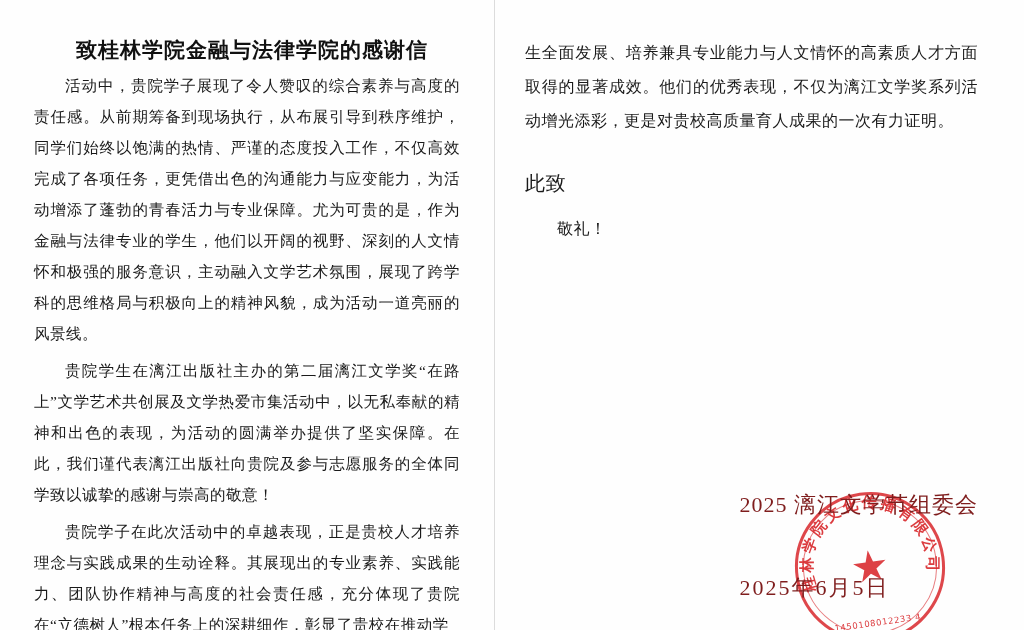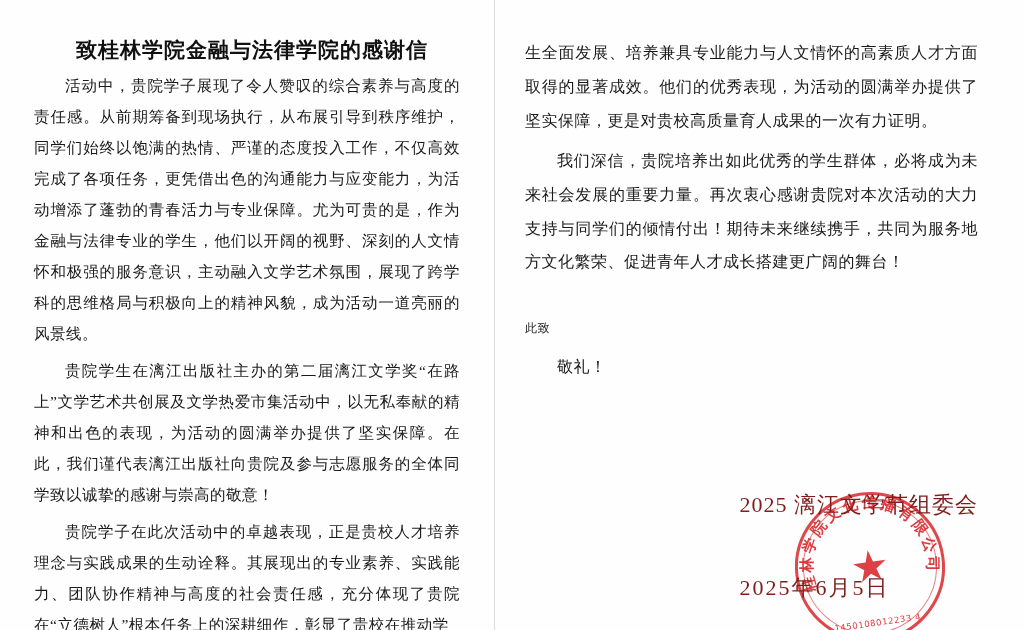--- a/index.html
+++ b/index.html
@@ -73,23 +73,23 @@
     color: #1a1a1a;
   }
   .col-right .para {
     line-height: 2.12;
     font-size: 16px;
   }
   .para-cont {
     text-indent: 0;
   }
   .closing {
-    font-size: 12px;
+    font-size: 20px;
     line-height: 2.1;
-    margin-top: 37px;
+    margin-top: 24px;
     letter-spacing: 0.5px;
   }
   .closing-2 {
     font-size: 16px;
     line-height: 2.1;
     margin-top: 8px;
     text-indent: 2em;
     letter-spacing: 0.5px;
   }
   .sign-block {
@@ -177,22 +177,21 @@
   <div class="col col-left">
     <h1 class="doc-title">致桂林学院金融与法律学院的感谢信</h1>
 
 
     <p class="para">活动中，贵院学子展现了令人赞叹的综合素养与高度的责任感。从前期筹备到现场执行，从布展引导到秩序维护，同学们始终以饱满的热情、严谨的态度投入工作，不仅高效完成了各项任务，更凭借出色的沟通能力与应变能力，为活动增添了蓬勃的青春活力与专业保障。尤为可贵的是，作为金融与法律专业的学生，他们以开阔的视野、深刻的人文情怀和极强的服务意识，主动融入文学艺术氛围，展现了跨学科的思维格局与积极向上的精神风貌，成为活动一道亮丽的风景线。</p>
     <p class="para">贵院学生在漓江出版社主办的第二届漓江文学奖“在路上”文学艺术共创展及文学热爱市集活动中，以无私奉献的精神和出色的表现，为活动的圆满举办提供了坚实保障。在此，我们谨代表漓江出版社向贵院及参与志愿服务的全体同学致以诚挚的感谢与崇高的敬意！</p>
     <p class="para">贵院学子在此次活动中的卓越表现，正是贵校人才培养理念与实践成果的生动诠释。其展现出的专业素养、实践能力、团队协作精神与高度的社会责任感，充分体现了贵院在“立德树人”根本任务上的深耕细作，彰显了贵校在推动学</p>
   </div>
 
   <div class="col col-right">
-    <p class="para para-cont">生全面发展、培养兼具专业能力与人文情怀的高素质人才方面取得的显著成效。他们的优秀表现，为活动的圆满举办提供了坚实保障，更是对贵校高质量育人成果的一次有力证明。</p>
-    <p class="para">我们深信，贵院培养出如此优秀的学生群体，必将成为未来社会发展的重要力量。再次衷心感谢贵院对本次活动的大力支持与同学们的倾情付出！期待未来继续携手，共同为服务地方文化繁荣、促进青年人才成长搭建更广阔的舞台！</p>
+    <p class="para para-cont">生全面发展、培养兼具专业能力与人文情怀的高素质人才方面取得的显著成效。他们的优秀表现，不仅为漓江文学奖系列活动增光添彩，更是对贵校高质量育人成果的一次有力证明。</p>
 
     <div class="closing">此致</div>
     <div class="closing-2">敬礼！</div>
 
     <div class="seal">
       <div class="seal-ring"></div>
       <div class="seal-inner-ring"></div>
       <svg class="seal-arc" viewBox="0 0 150 150">
         <defs>
           <path id="arcpath" d="M 18,84 A 58,58 0 1 1 132,84"></path>

